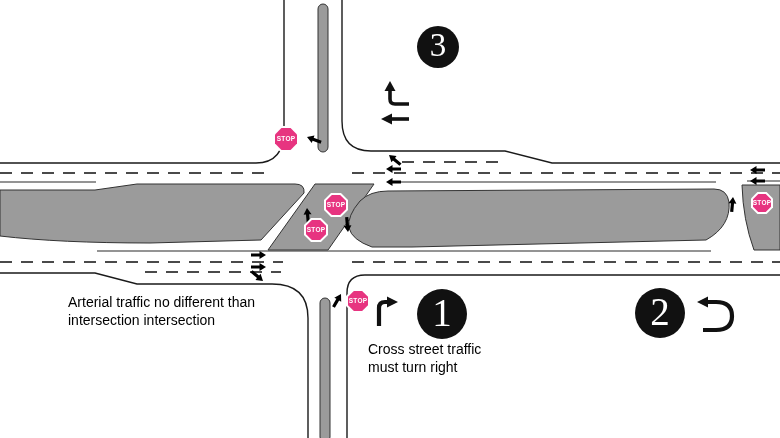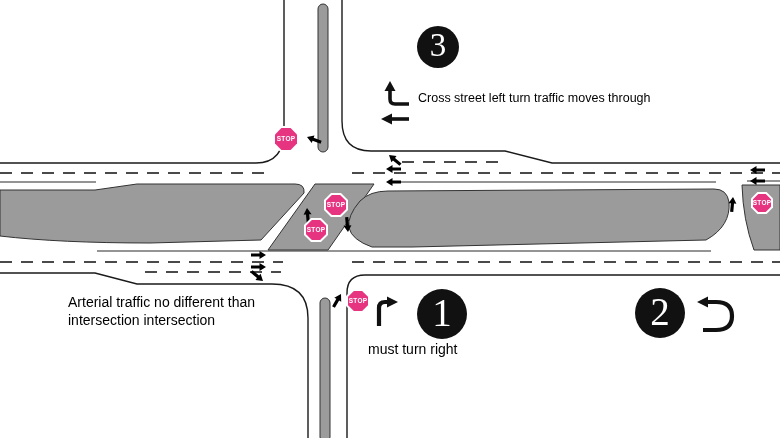--- a/index.html
+++ b/index.html
@@ -152,26 +152,26 @@
     <span>3</span>
   </div>
   <div class="badge badge-lg" style="left:417px;top:289px;width:50px;height:50px">
     <span>1</span>
   </div>
   <div class="badge badge-lg" style="left:635px;top:288px;width:50px;height:50px">
     <span>2</span>
   </div>
 
   <div class="cap cap-top" style="left:418px;top:86px">
-    <div>Cross street left turn traffic moves through</div>
   </div>
 
   <div class="cap cap-bot" style="left:68px;top:294px">
     <div>Arterial traffic no different than</div>
     <div>intersection intersection</div>
   </div>
 
   <div class="cap cap-bot" style="left:368px;top:341px">
+    <div>Cross street traffic</div>
     <div>must turn right</div>
   </div>
 
 
 </div>
 
 </body></html>

